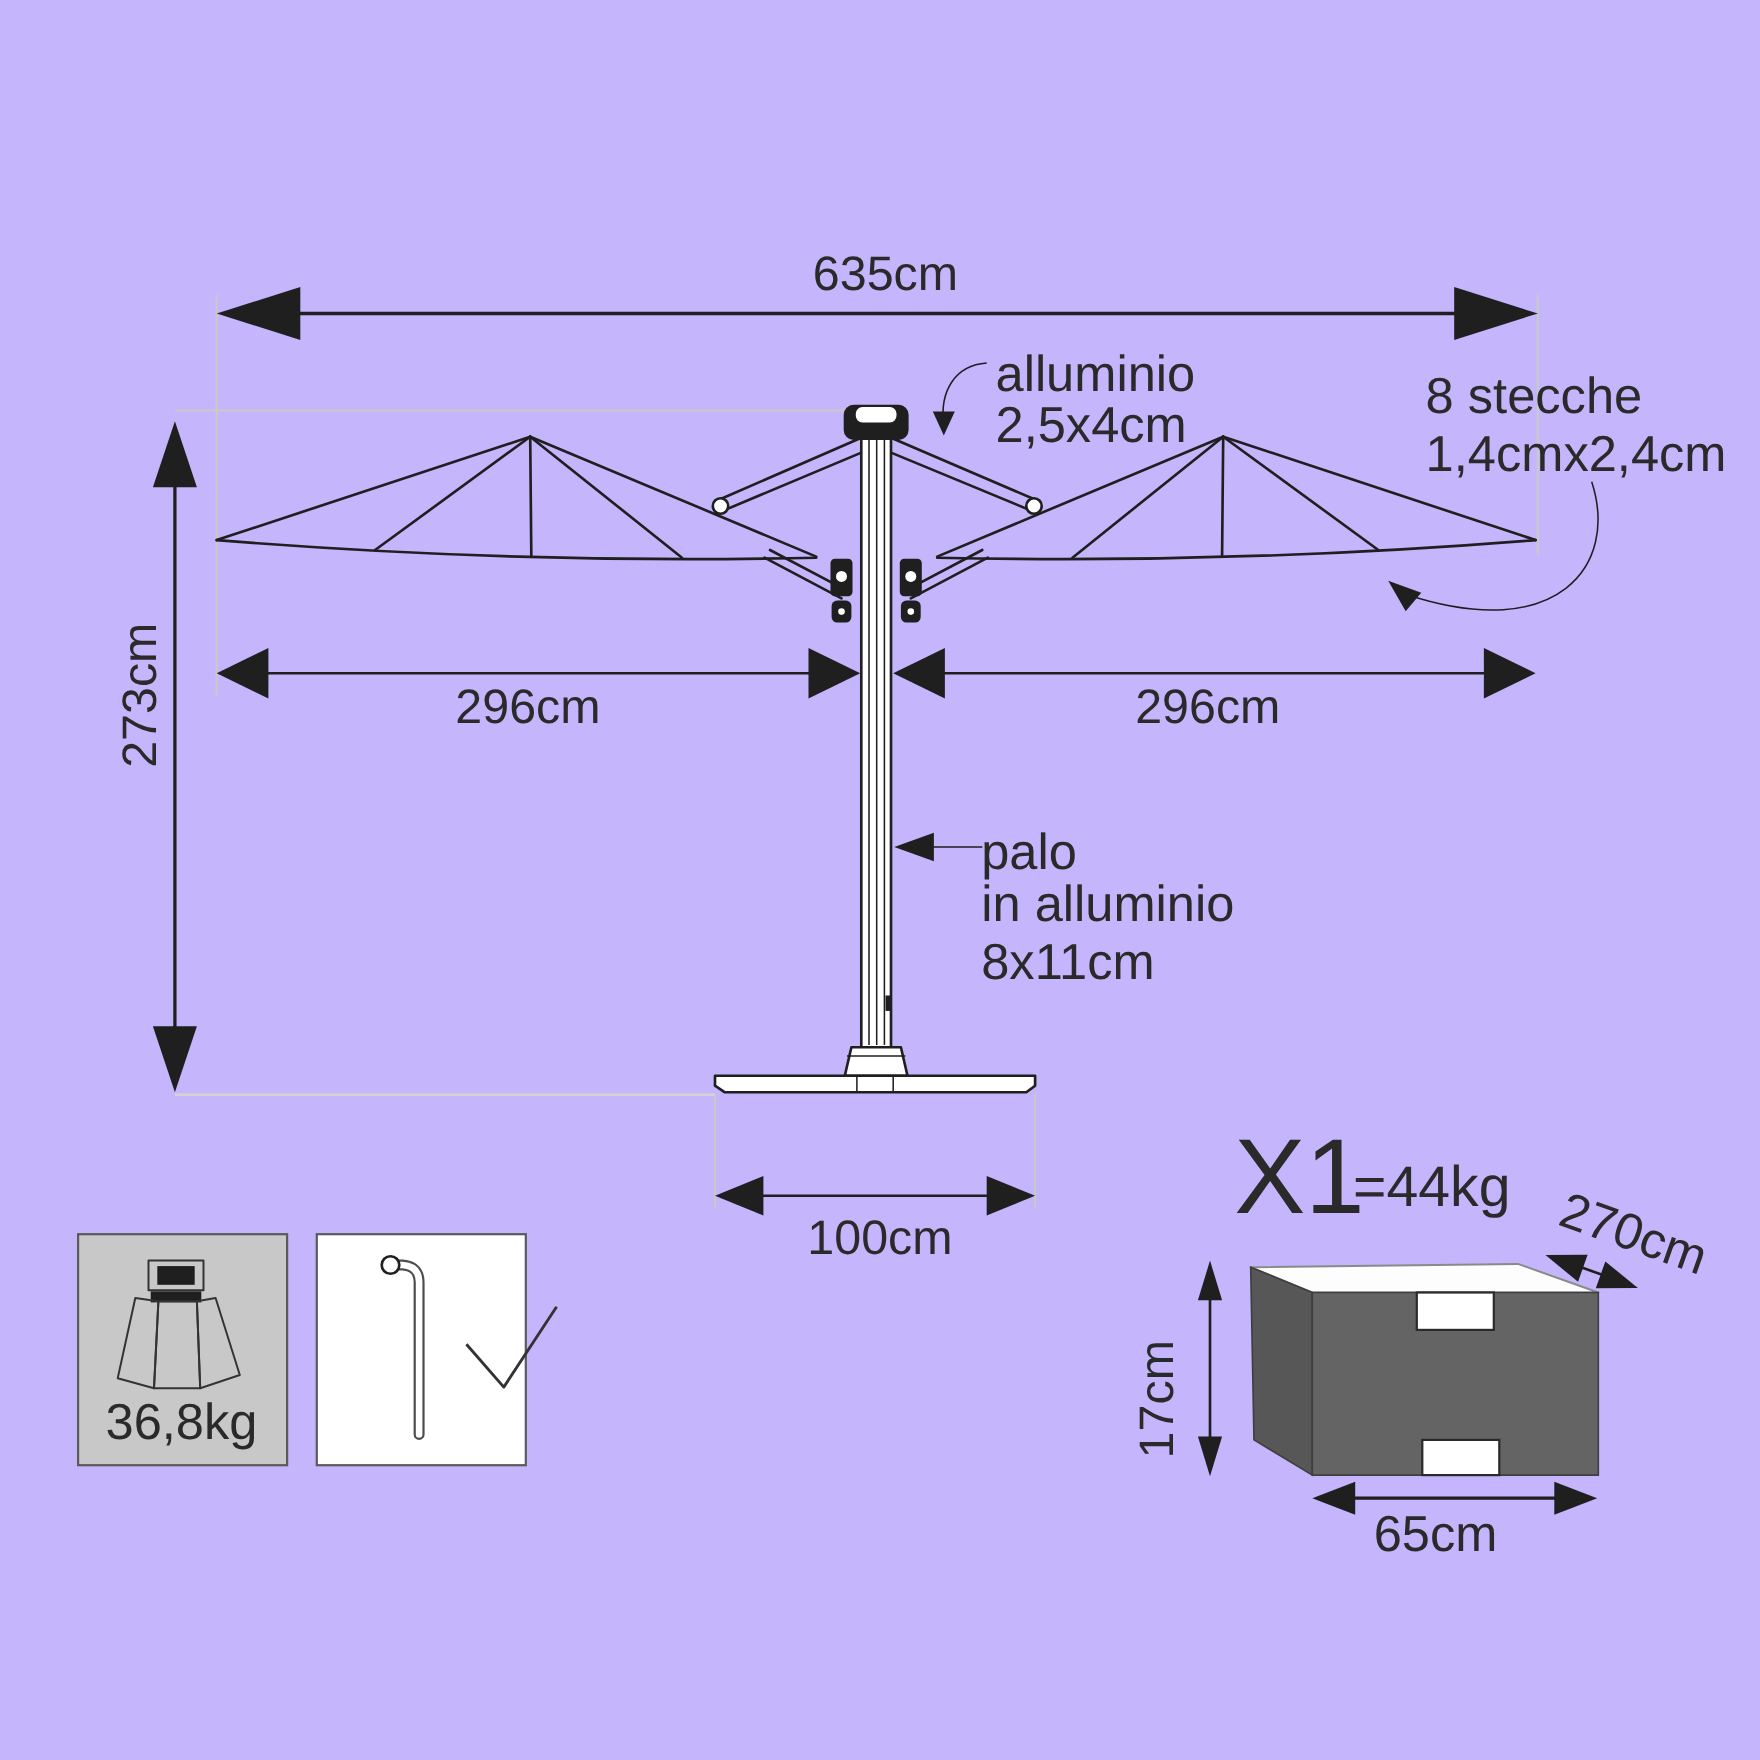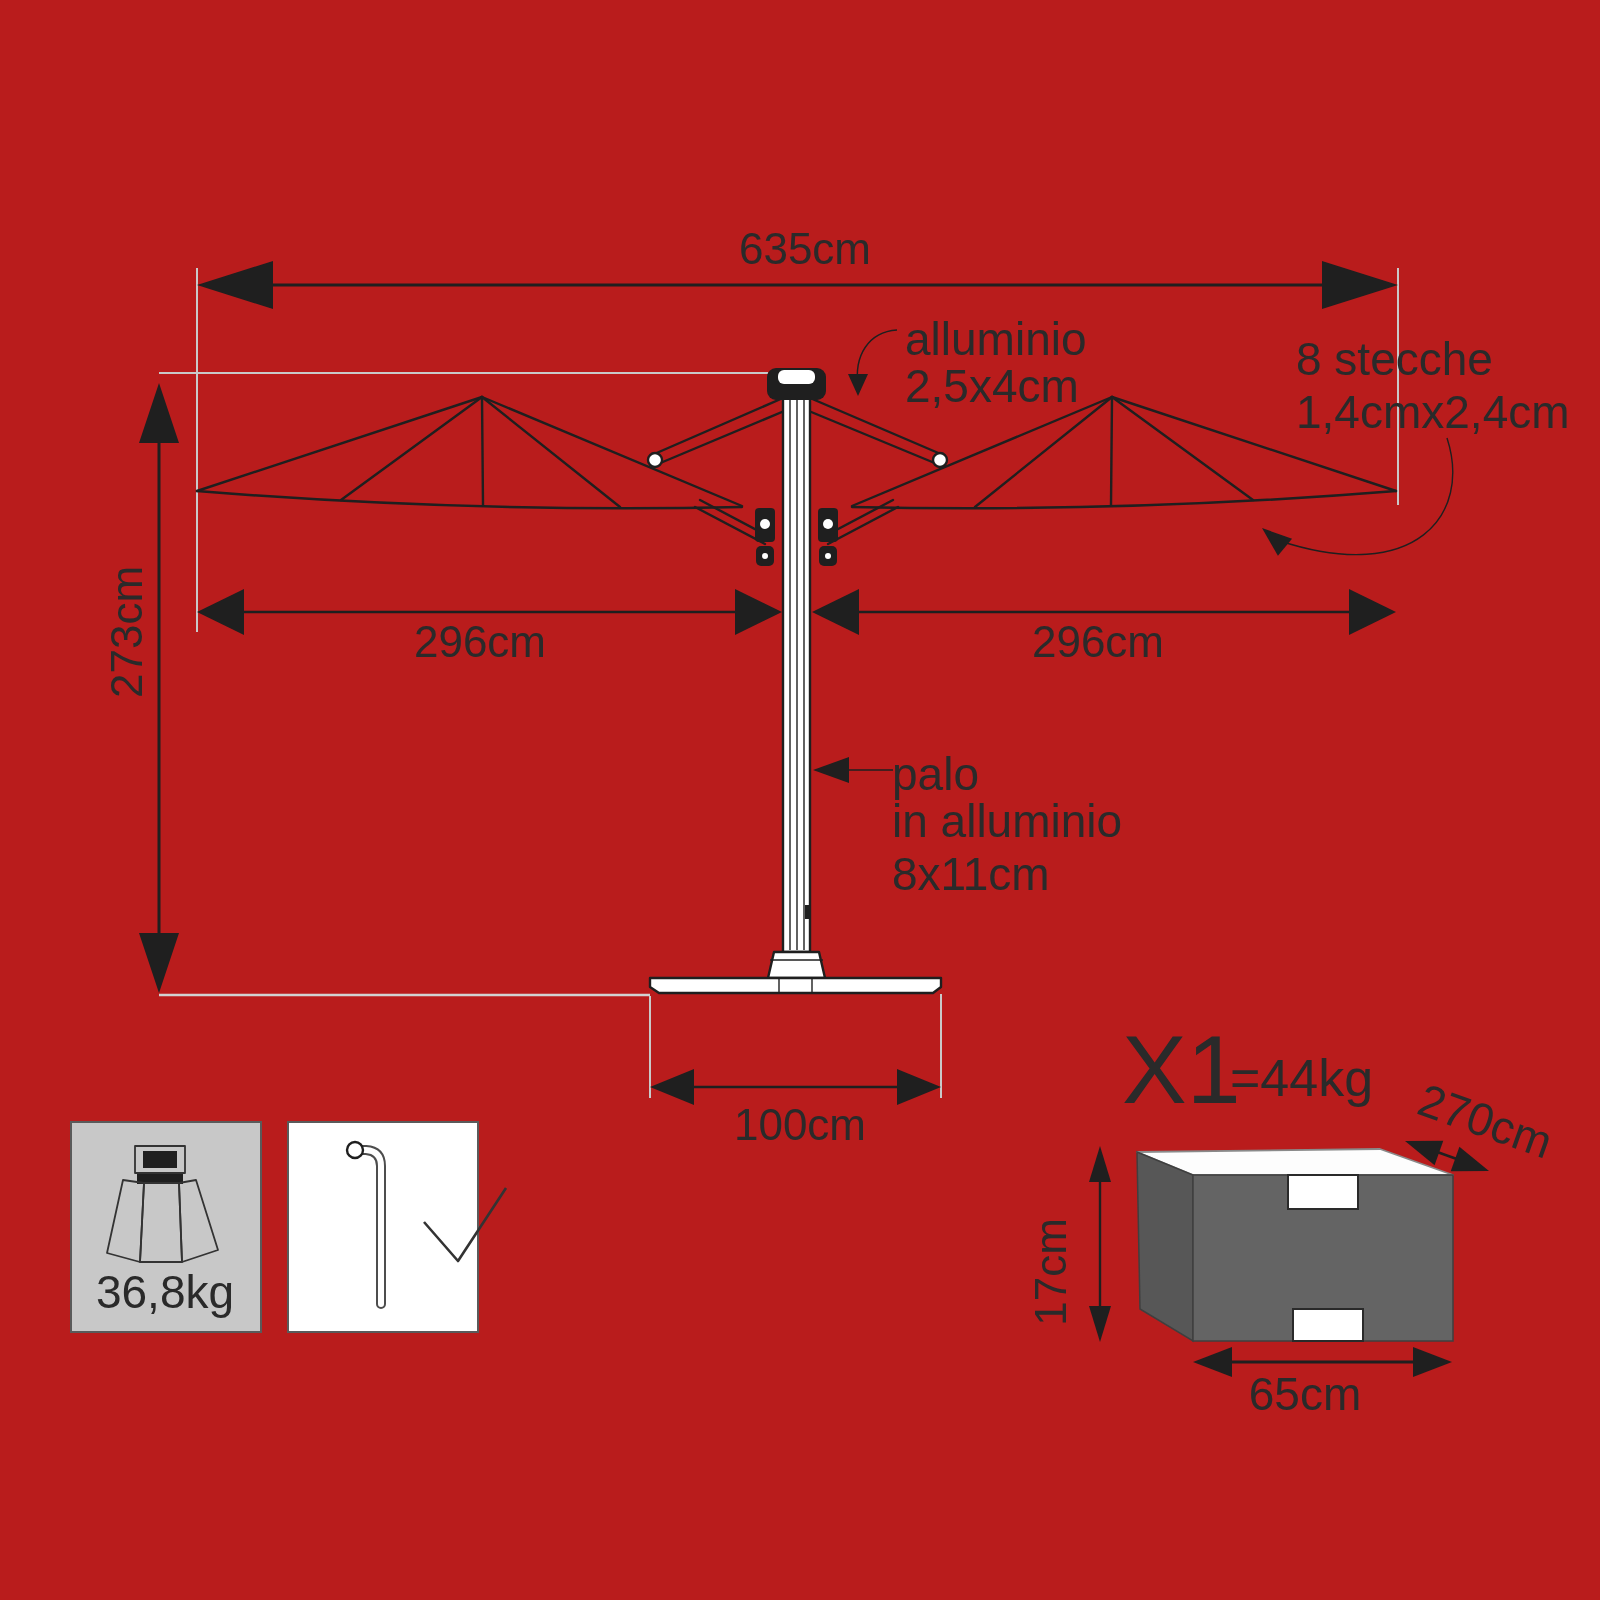--- a/index.html
+++ b/index.html
@@ -6,21 +6,21 @@
     --ink:#1f1f1f;
     --text:#2a2a2a;
     --extension-line:#c9c9c9;
     --ground-line:#d2d2d2;
     --panel-gray:#c8c8c8;
     --panel-border:#5a5a5a;
     --package-front:#646464;
     --package-side:#575757;
   }
   html,body{margin:0;padding:0;background:#ffffff;}
-  .page{width:1600px;height:1600px;position:relative;background:#b91c1c;overflow:hidden;}
+  .page{width:1600px;height:1600px;position:relative;background:#c4b5fd;overflow:hidden;}
   svg{display:block}
   
   .dl{stroke:var(--ink);stroke-width:3;fill:none;}
   .dl-thin{stroke:var(--ink);stroke-width:2.4;fill:none;}
   .ah{fill:var(--ink);stroke:none;}
   .ext{stroke:var(--extension-line);stroke-width:2;fill:none;}
   .ground{stroke:var(--ground-line);stroke-width:2.5;fill:none;}
   
   .dr{stroke:var(--ink);stroke-width:2.4;fill:none;stroke-linejoin:round;stroke-linecap:round;}
   .dr-thin{stroke:var(--ink);stroke-width:1.4;fill:none;}

